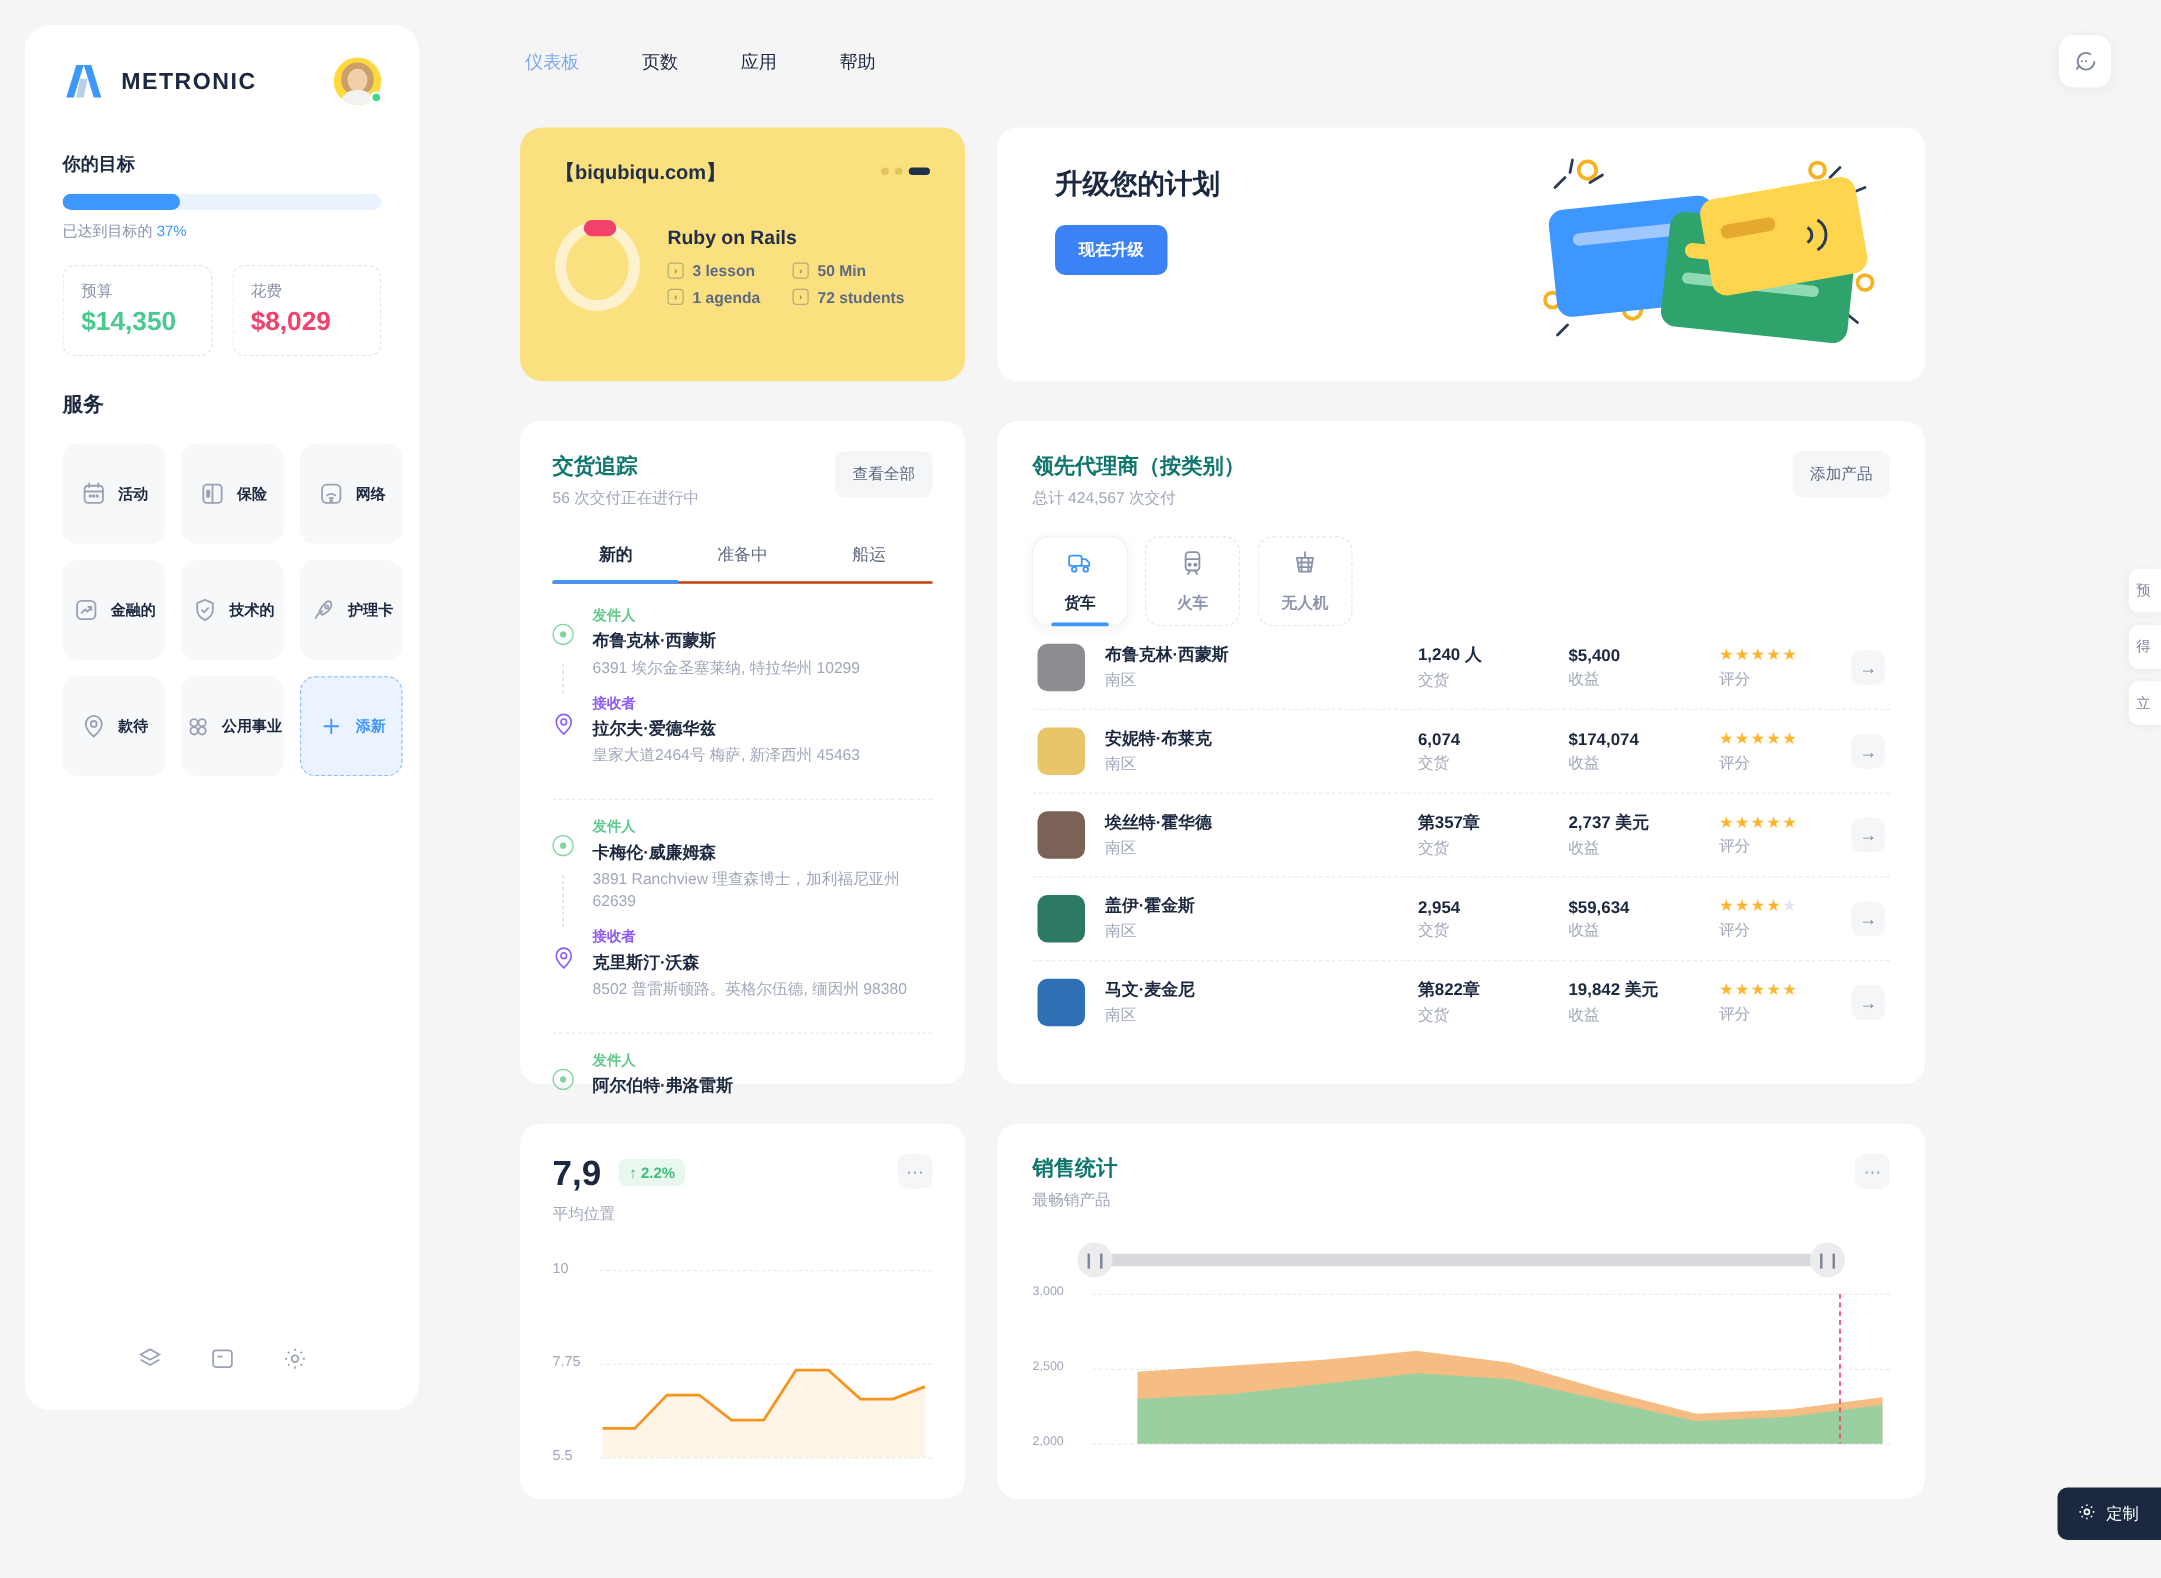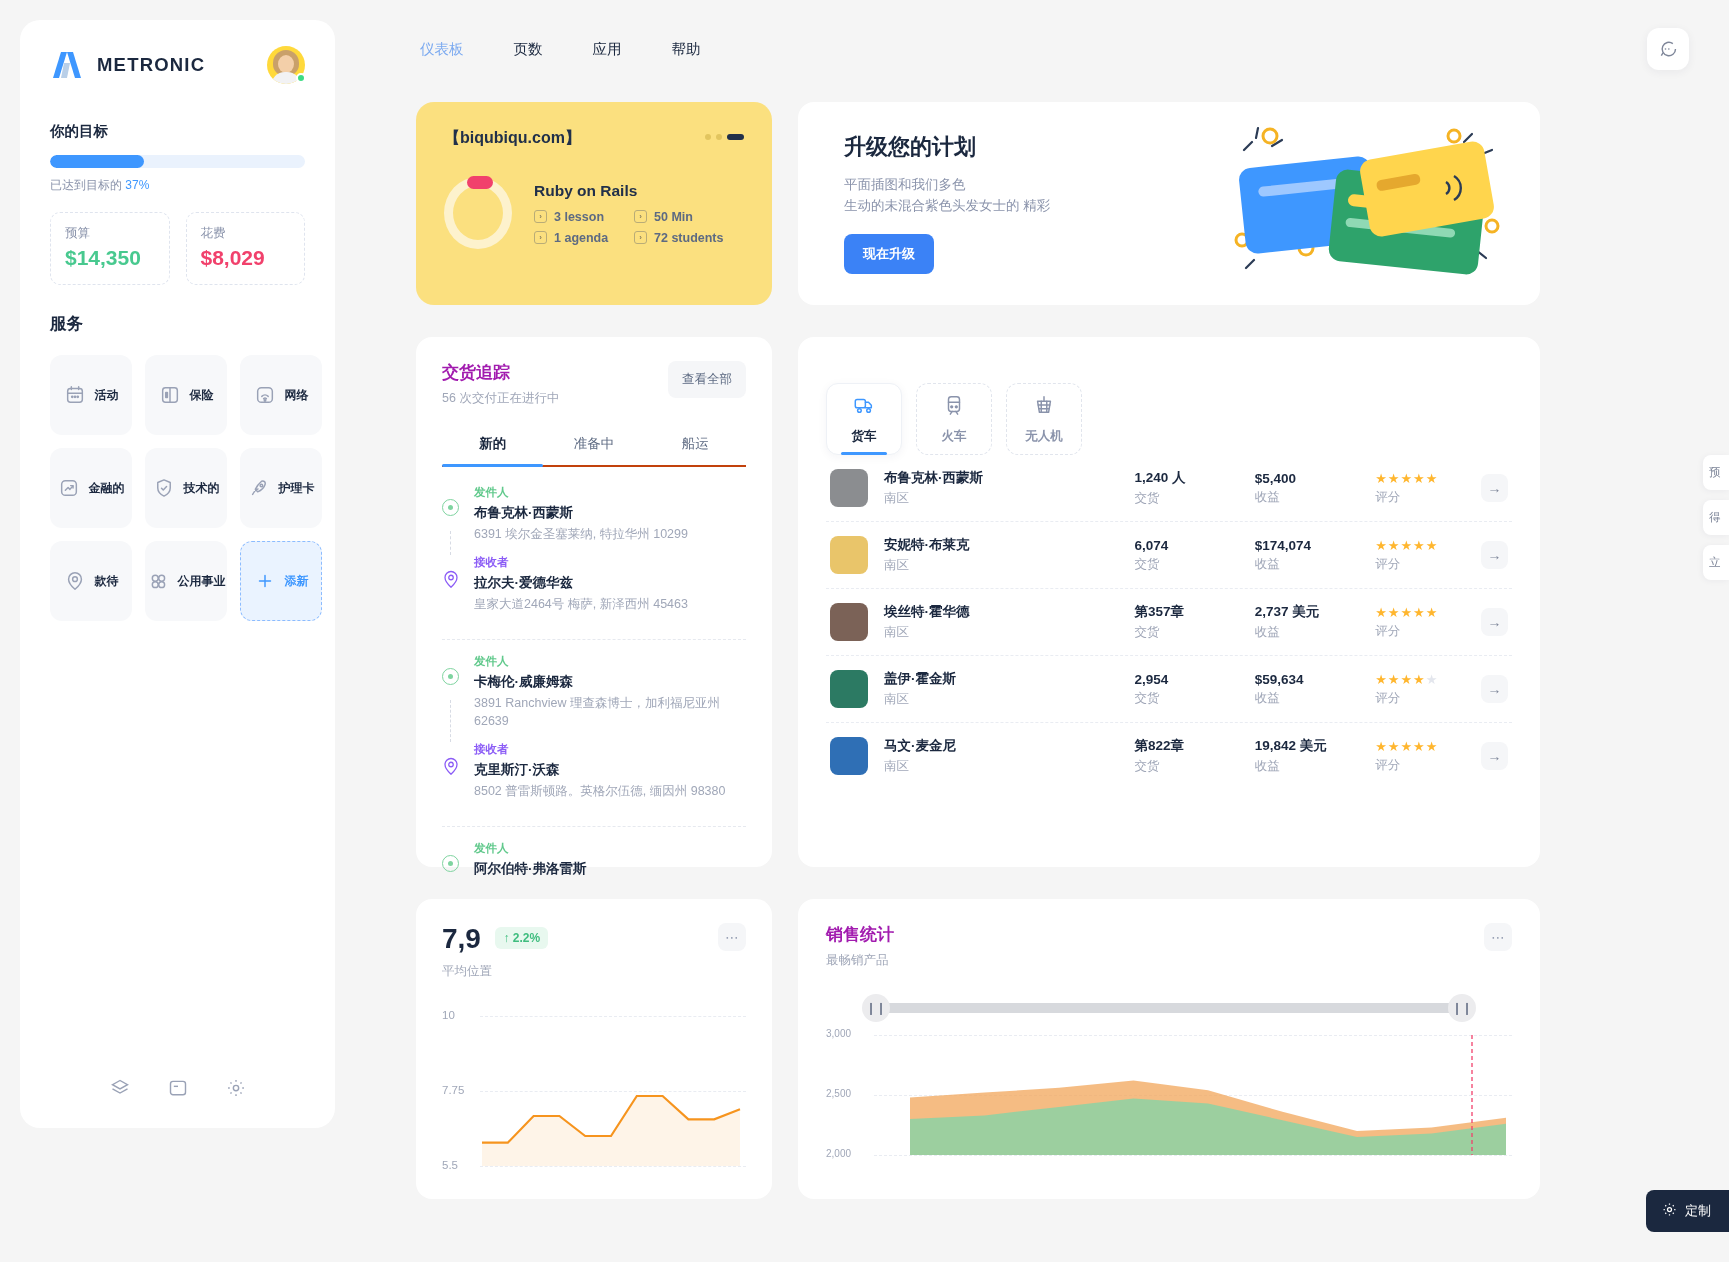--- a/index.html
+++ b/index.html
@@ -131,21 +131,21 @@
   .up-btn {
     margin-top: 18px; display: inline-block; background: #3b82f6; color: #fff;
     border: none; font-size: 13px; font-weight: bold; padding: 11px 19px;
     border-radius: 8px; cursor: pointer; font-family: inherit;
   }
   .up-art { position: absolute; right: 26px; top: 18px; width: 300px; height: 170px; }
 
   
   .card-delivery { left: 416px; top: 337px; width: 356px; height: 530px; padding: 24px 26px; }
   .card-hd { display: flex; align-items: flex-start; justify-content: space-between; }
-  .card-title { font-size: 17px; font-weight: bold; color: #a21caf; }
+  .card-title { font-size: 17px; font-weight: bold; color: #0f766e; }
   .card-sub { margin-top: 6px; font-size: 12.5px; color: #a0a7b8; }
   .ghost-btn {
     background: #f5f6f8; border: none; border-radius: 8px; color: #5d6a82;
     font-size: 12.5px; padding: 10px 14px; cursor: pointer; font-family: inherit;
   }
   .tabs { display: flex; margin-top: 28px; border-bottom: 2px solid #c2410c; }
   .tab {
     flex: 1; text-align: center; padding-bottom: 12px; font-size: 13.5px;
     color: #5d6a82; position: relative; cursor: pointer;
   }
@@ -473,24 +473,20 @@
               <span>72 students</span>
             </div>
           </div>
       </div>
     </div>
   </section>
 
   <section class="card card-upgrade">
     <div class="up-inner">
       <div class="up-title">升级您的计划</div>
-      <div class="up-sub">
-        <span>平面插图和我们多色</span><br>
-        <span>生动的未混合紫色头发女士的 精彩</span>
-      </div>
       <button class="up-btn">现在升级</button>
     </div>
     <div class="up-art">
       <svg width="300" height="170" viewBox="0 0 300 170">
         <g stroke="#2b3b55" stroke-width="2.2" fill="none" stroke-linecap="round">
           <path d="M30 30 l8 -8 M42 18 l2 -10 M58 26 l10 -6"></path>
           <path d="M250 22 l8 -8 M268 34 l10 -4"></path>
           <path d="M40 140 l-8 8 M262 130 l10 8"></path>
         </g>
         <circle cx="56" cy="16" r="7" fill="none" stroke="#f5b324" stroke-width="3"></circle>
@@ -590,20 +586,27 @@
             <div>
               <div class="tr-role">发件人</div>
               <div class="tr-name">阿尔伯特·弗洛雷斯</div>
             </div>
           </div>
         </div>
       </div>
   </section>
 
   <section class="card card-agents">
+    <div class="card-hd">
+      <div>
+        <div class="card-title">领先代理商（按类别）</div>
+        <div class="card-sub">总计 424,567 次交付</div>
+      </div>
+      <button class="ghost-btn">添加产品</button>
+    </div>
     <div class="mode-row" id="modeRow">
         <div class="mode active">
           <span><svg width="22" height="22" viewBox="0 0 24 24" fill="none" stroke="currentColor" stroke-width="1.6" stroke-linecap="round" stroke-linejoin="round">
               <rect x="2.5" y="6" width="11" height="9" rx="2"></rect>
               <path d="M13.5 9h3.4l3.1 3.2V15h-6.5"></path>
               <circle cx="7" cy="18" r="2"></circle>
               <circle cx="17" cy="18" r="2"></circle>
             </svg></span>
           <span class="mode-lbl">货车</span>
         </div>

